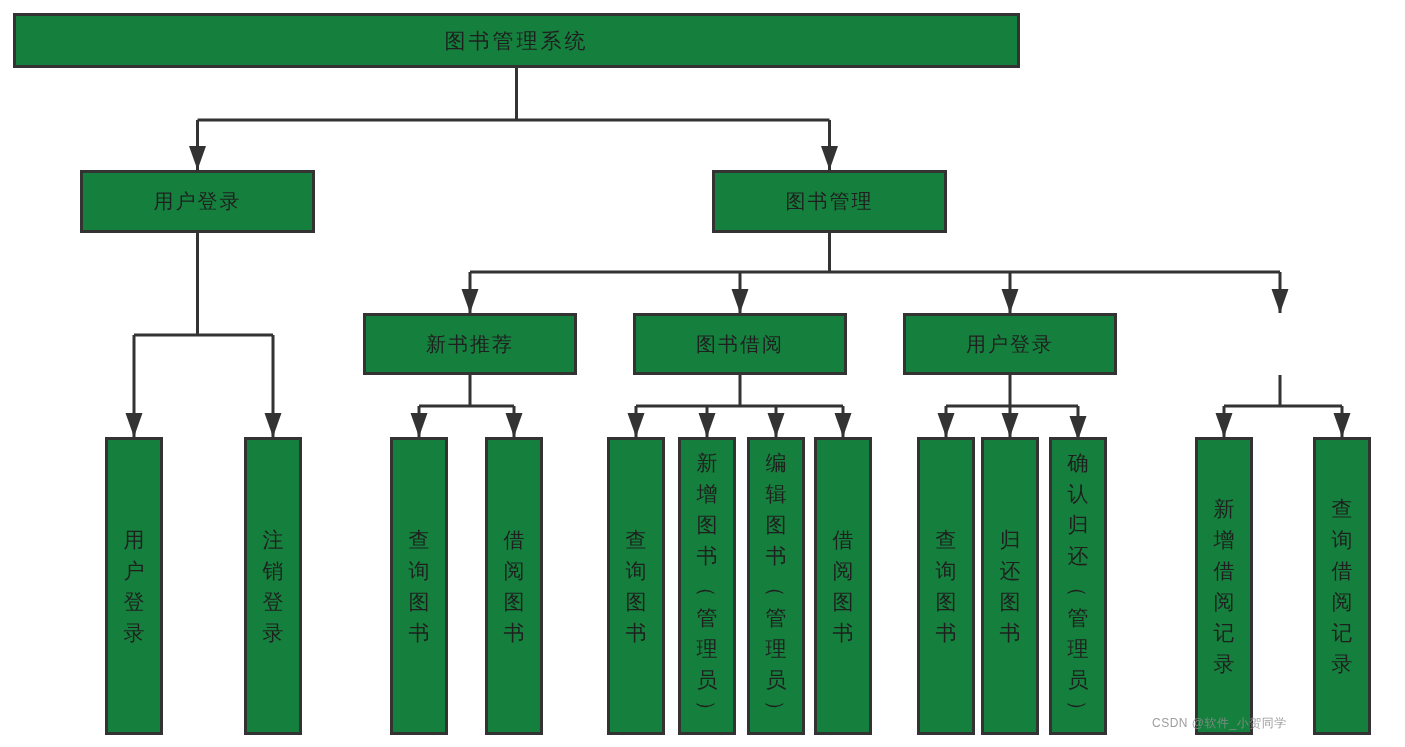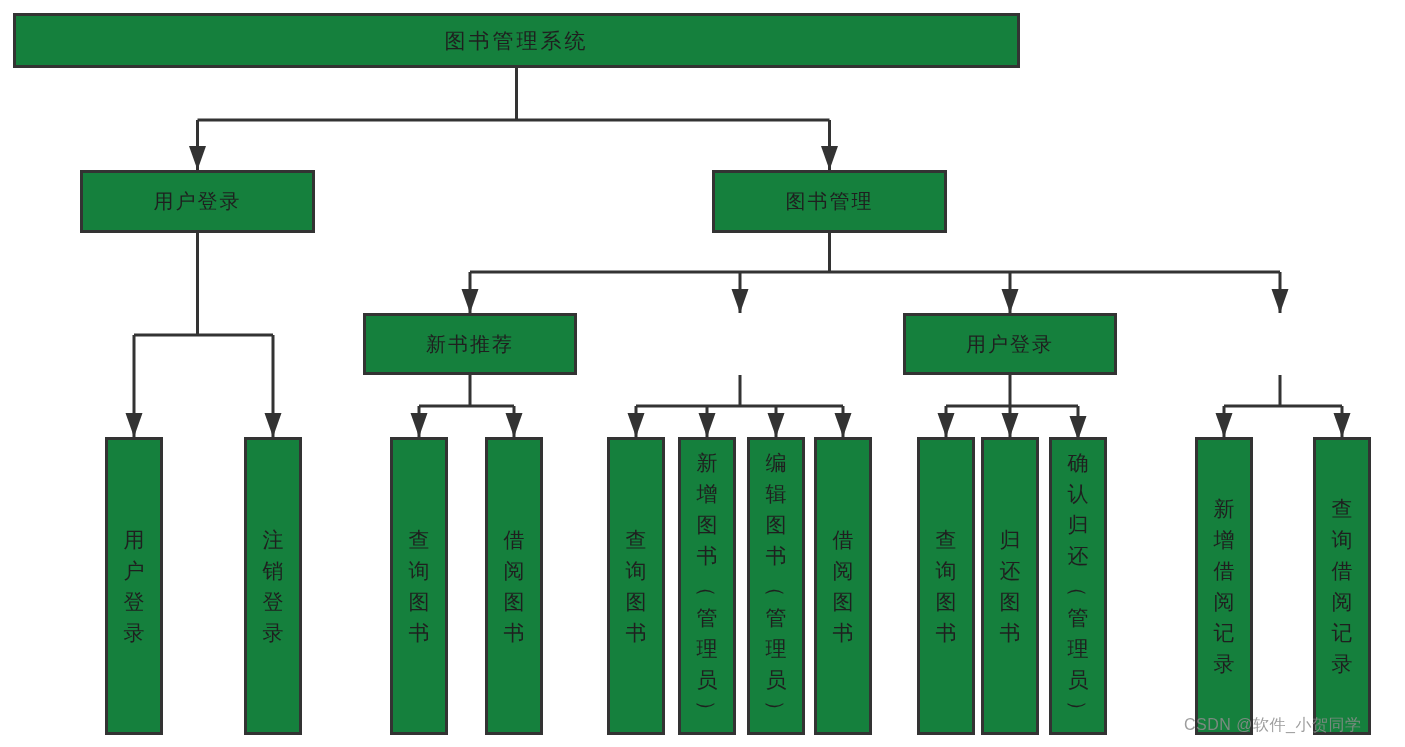--- a/index.html
+++ b/index.html
@@ -22,22 +22,22 @@
     top:437px;width:58px;height:298px;flex-direction:column;
   }
   .vtext{display:flex;flex-direction:column;align-items:center;justify-content:center;}
   .vtext span{
     display:block;text-align:center;font-size:21px;line-height:31px;
     color:#1f1f1f;width:100%;
   }
   .vtext span.rot{transform:rotate(90deg);}
   svg.connectors{position:absolute;left:0;top:0;pointer-events:none;}
   .watermark{
-    position:absolute;left:1184px;top:715px;z-index:5;
-    font-size:16px;color:rgba(140,140,140,0.85);white-space:nowrap;letter-spacing:0.5px;
+    position:absolute;left:1152px;top:715px;z-index:5;
+    font-size:12px;color:rgba(140,140,140,0.85);white-space:nowrap;letter-spacing:0.5px;
   }
 </style>
 </head>
 <body>
 
 <div class="canvas">
 
   <svg class="connectors" width="1405" height="747" viewBox="0 0 1405 747">
     <defs>
       <marker id="ah" markerUnits="userSpaceOnUse" markerWidth="26" markerHeight="18" refX="24" refY="8.5" orient="auto">
@@ -99,20 +99,23 @@
 
   <div class="node l2-box" style="left:80px">
     <span class="hlabel">用户登录</span>
   </div>
   <div class="node l3-box" style="left:363px">
     <span class="hlabel">新书推荐</span>
   </div>
 
   <div class="node l2-box" style="left:712px">
     <span class="hlabel">图书管理</span>
+  </div>
+  <div class="node l3-box" style="left:633px">
+    <span class="hlabel">图书借阅</span>
   </div>
   <div class="node l3-box" style="left:903px">
     <span class="hlabel">用户登录</span>
   </div>
 
   <div class="node leaf" style="left:105px">
     <div class="vtext">
         <span>用</span>
         <span>户</span>
         <span>登</span>

